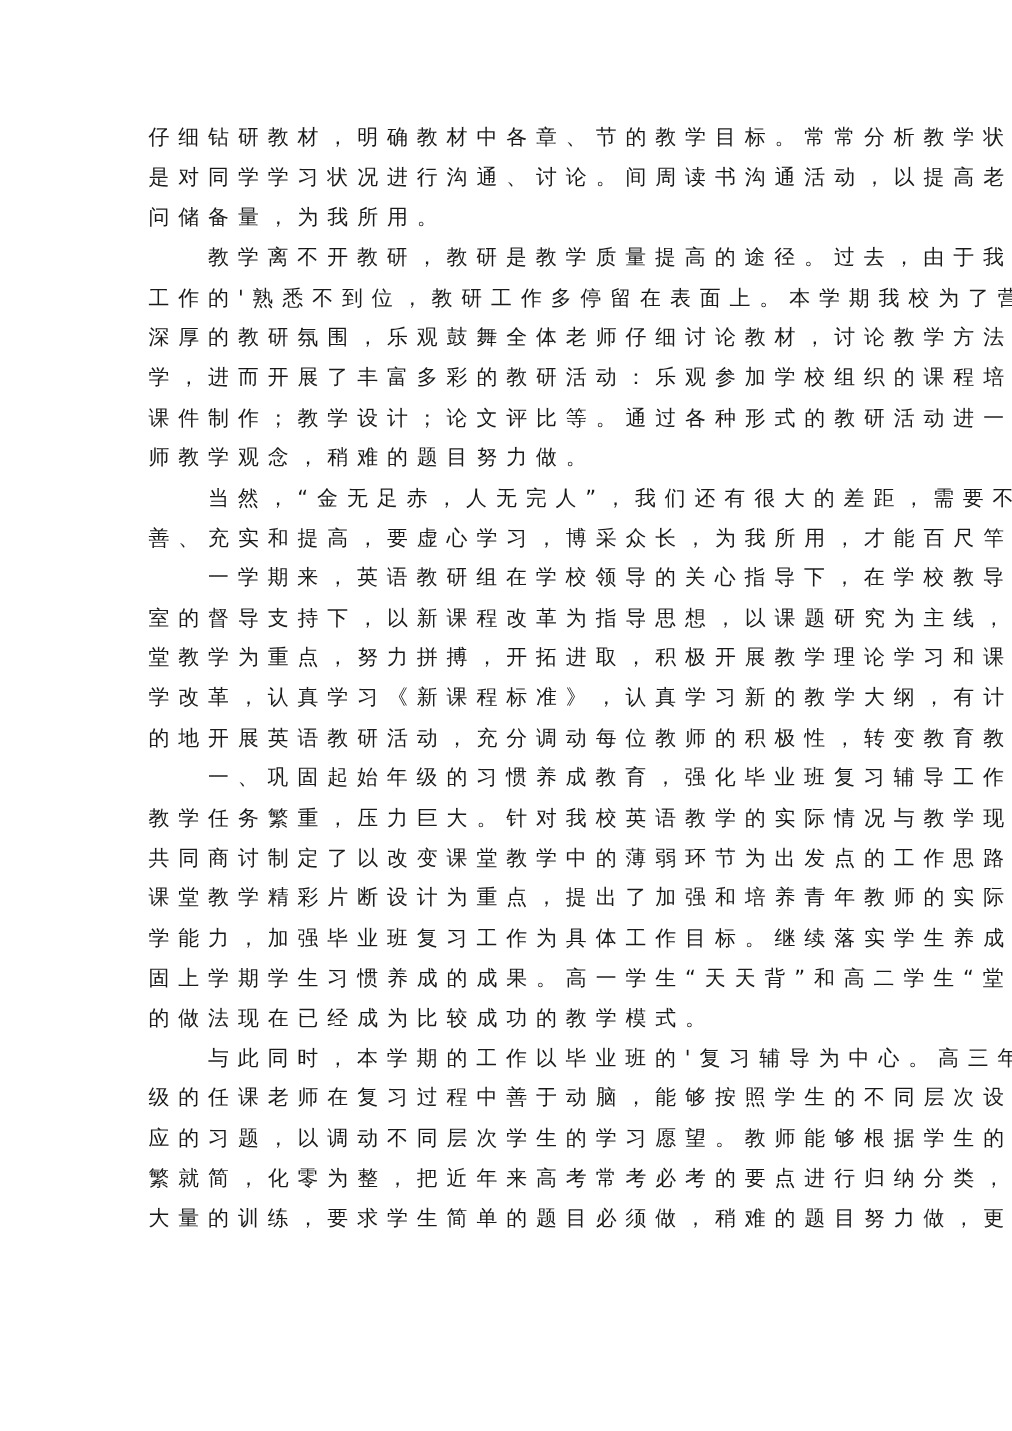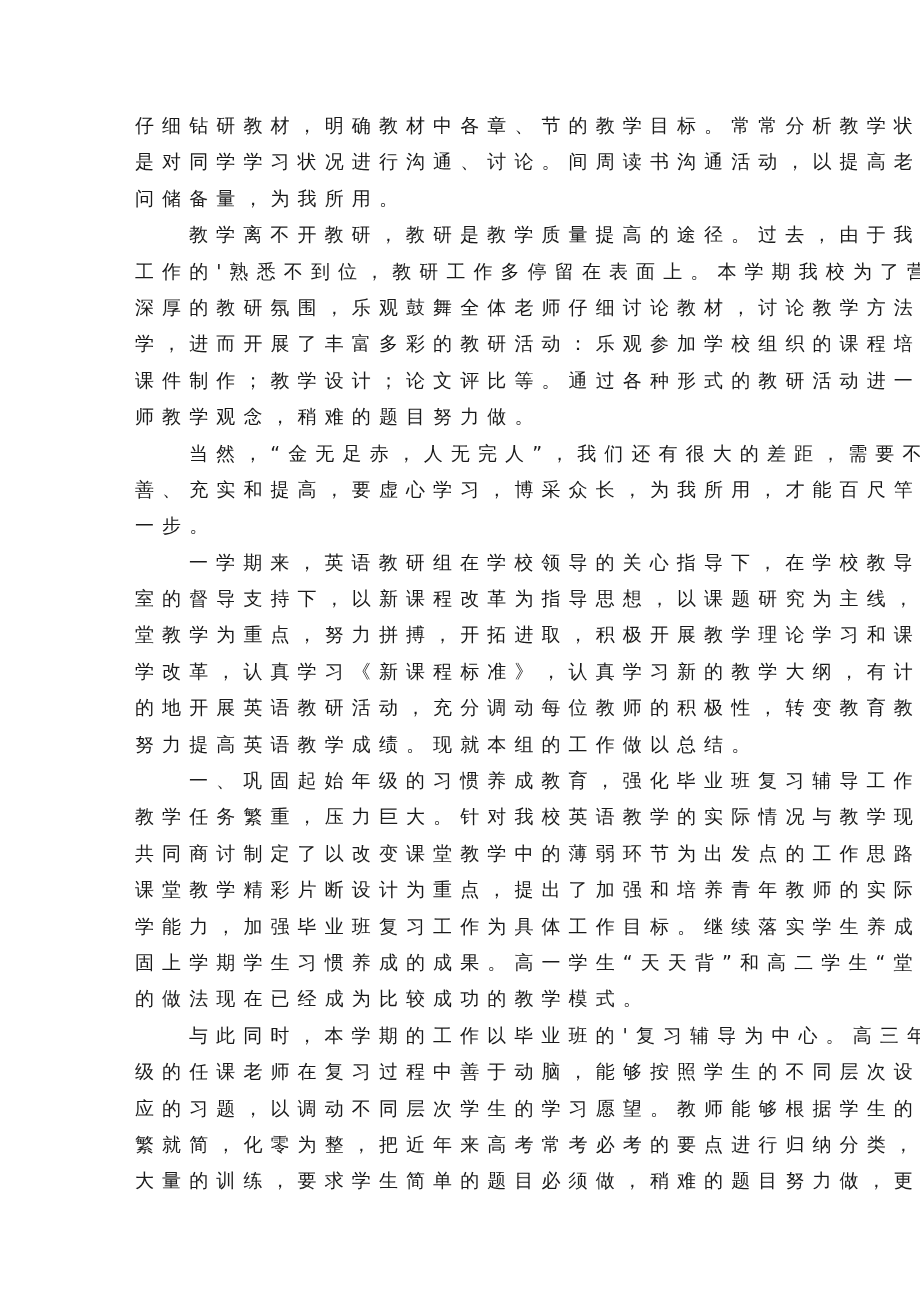--- a/index.html
+++ b/index.html
@@ -53,31 +53,29 @@
     <span class="line">工作的'熟悉不到位，教研工作多停留在表面上。本学期我校为了营造更加</span>
     <span class="line">深厚的教研氛围，乐观鼓舞全体老师仔细讨论教材，讨论教学方法、讨论同</span>
     <span class="line">学，进而开展了丰富多彩的教研活动：乐观参加学校组织的课程培训活动；</span>
     <span class="line">课件制作；教学设计；论文评比等。通过各种形式的教研活动进一步更新老</span>
     <span class="line">师教学观念，稍难的题目努力做。</span>
   </div>
 
   <div class="para">
     <span class="line" style="padding-left:54px">当然，“金无足赤，人无完人”，我们还有很大的差距，需要不断的完</span>
     <span class="line">善、充实和提高，要虚心学习，博采众长，为我所用，才能百尺竿头，更上</span>
-    <span class="line">一步。</span>
   </div>
 
 
   <div class="para">
     <span class="line" style="padding-left:54px">一学期来，英语教研组在学校领导的关心指导下，在学校教导处和教研</span>
     <span class="line">室的督导支持下，以新课程改革为指导思想，以课题研究为主线，以深化课</span>
     <span class="line">堂教学为重点，努力拼搏，开拓进取，积极开展教学理论学习和课堂教育教</span>
     <span class="line">学改革，认真学习《新课程标准》，认真学习新的教学大纲，有计划、有目</span>
     <span class="line">的地开展英语教研活动，充分调动每位教师的积极性，转变教育教学观念，</span>
-    <span class="line">努力提高英语教学成绩。现就本组的工作做以总结。</span>
   </div>
 
   <div class="para">
     <span class="line" style="padding-left:54px">一、巩固起始年级的习惯养成教育，强化毕业班复习辅导工作。本学期</span>
     <span class="line">教学任务繁重，压力巨大。针对我校英语教学的实际情况与教学现状，我组</span>
     <span class="line">共同商讨制定了以改变课堂教学中的薄弱环节为出发点的工作思路、以注重</span>
     <span class="line">课堂教学精彩片断设计为重点，提出了加强和培养青年教师的实际工作和教</span>
     <span class="line">学能力，加强毕业班复习工作为具体工作目标。继续落实学生养成教育，巩</span>
     <span class="line">固上学期学生习惯养成的成果。高一学生“天天背”和高二学生“堂堂写”</span>
     <span class="line">的做法现在已经成为比较成功的教学模式。</span>

